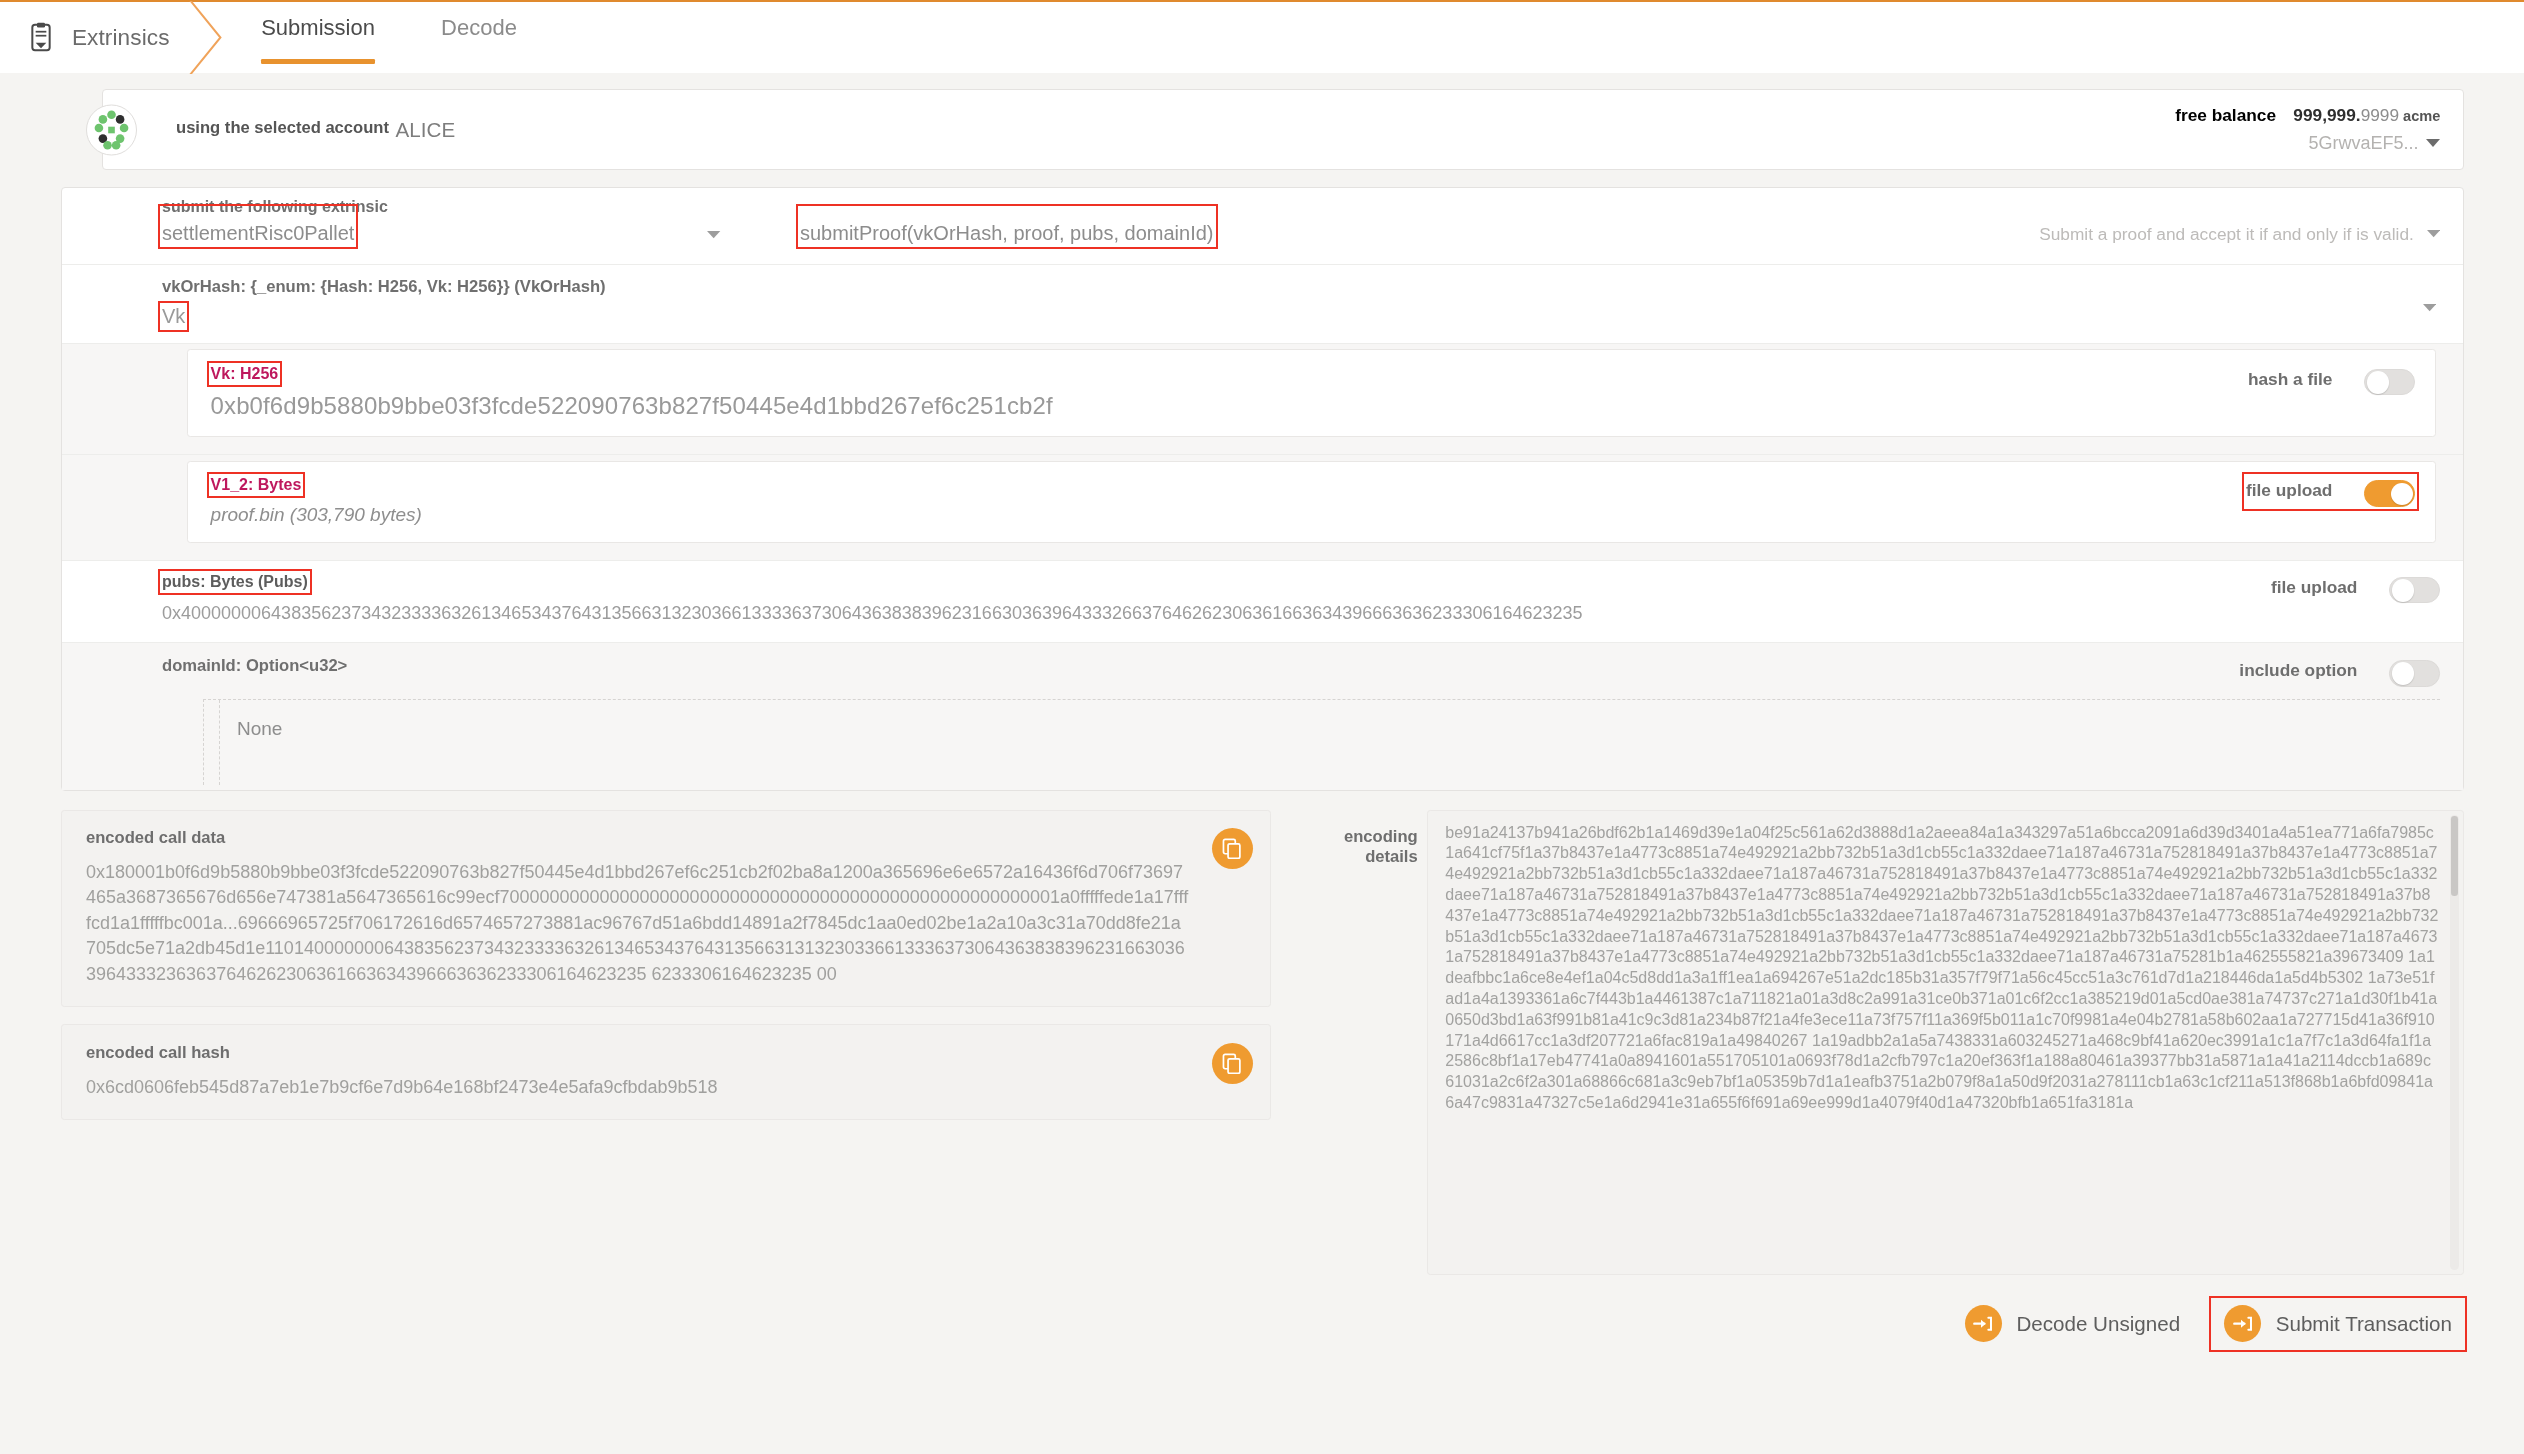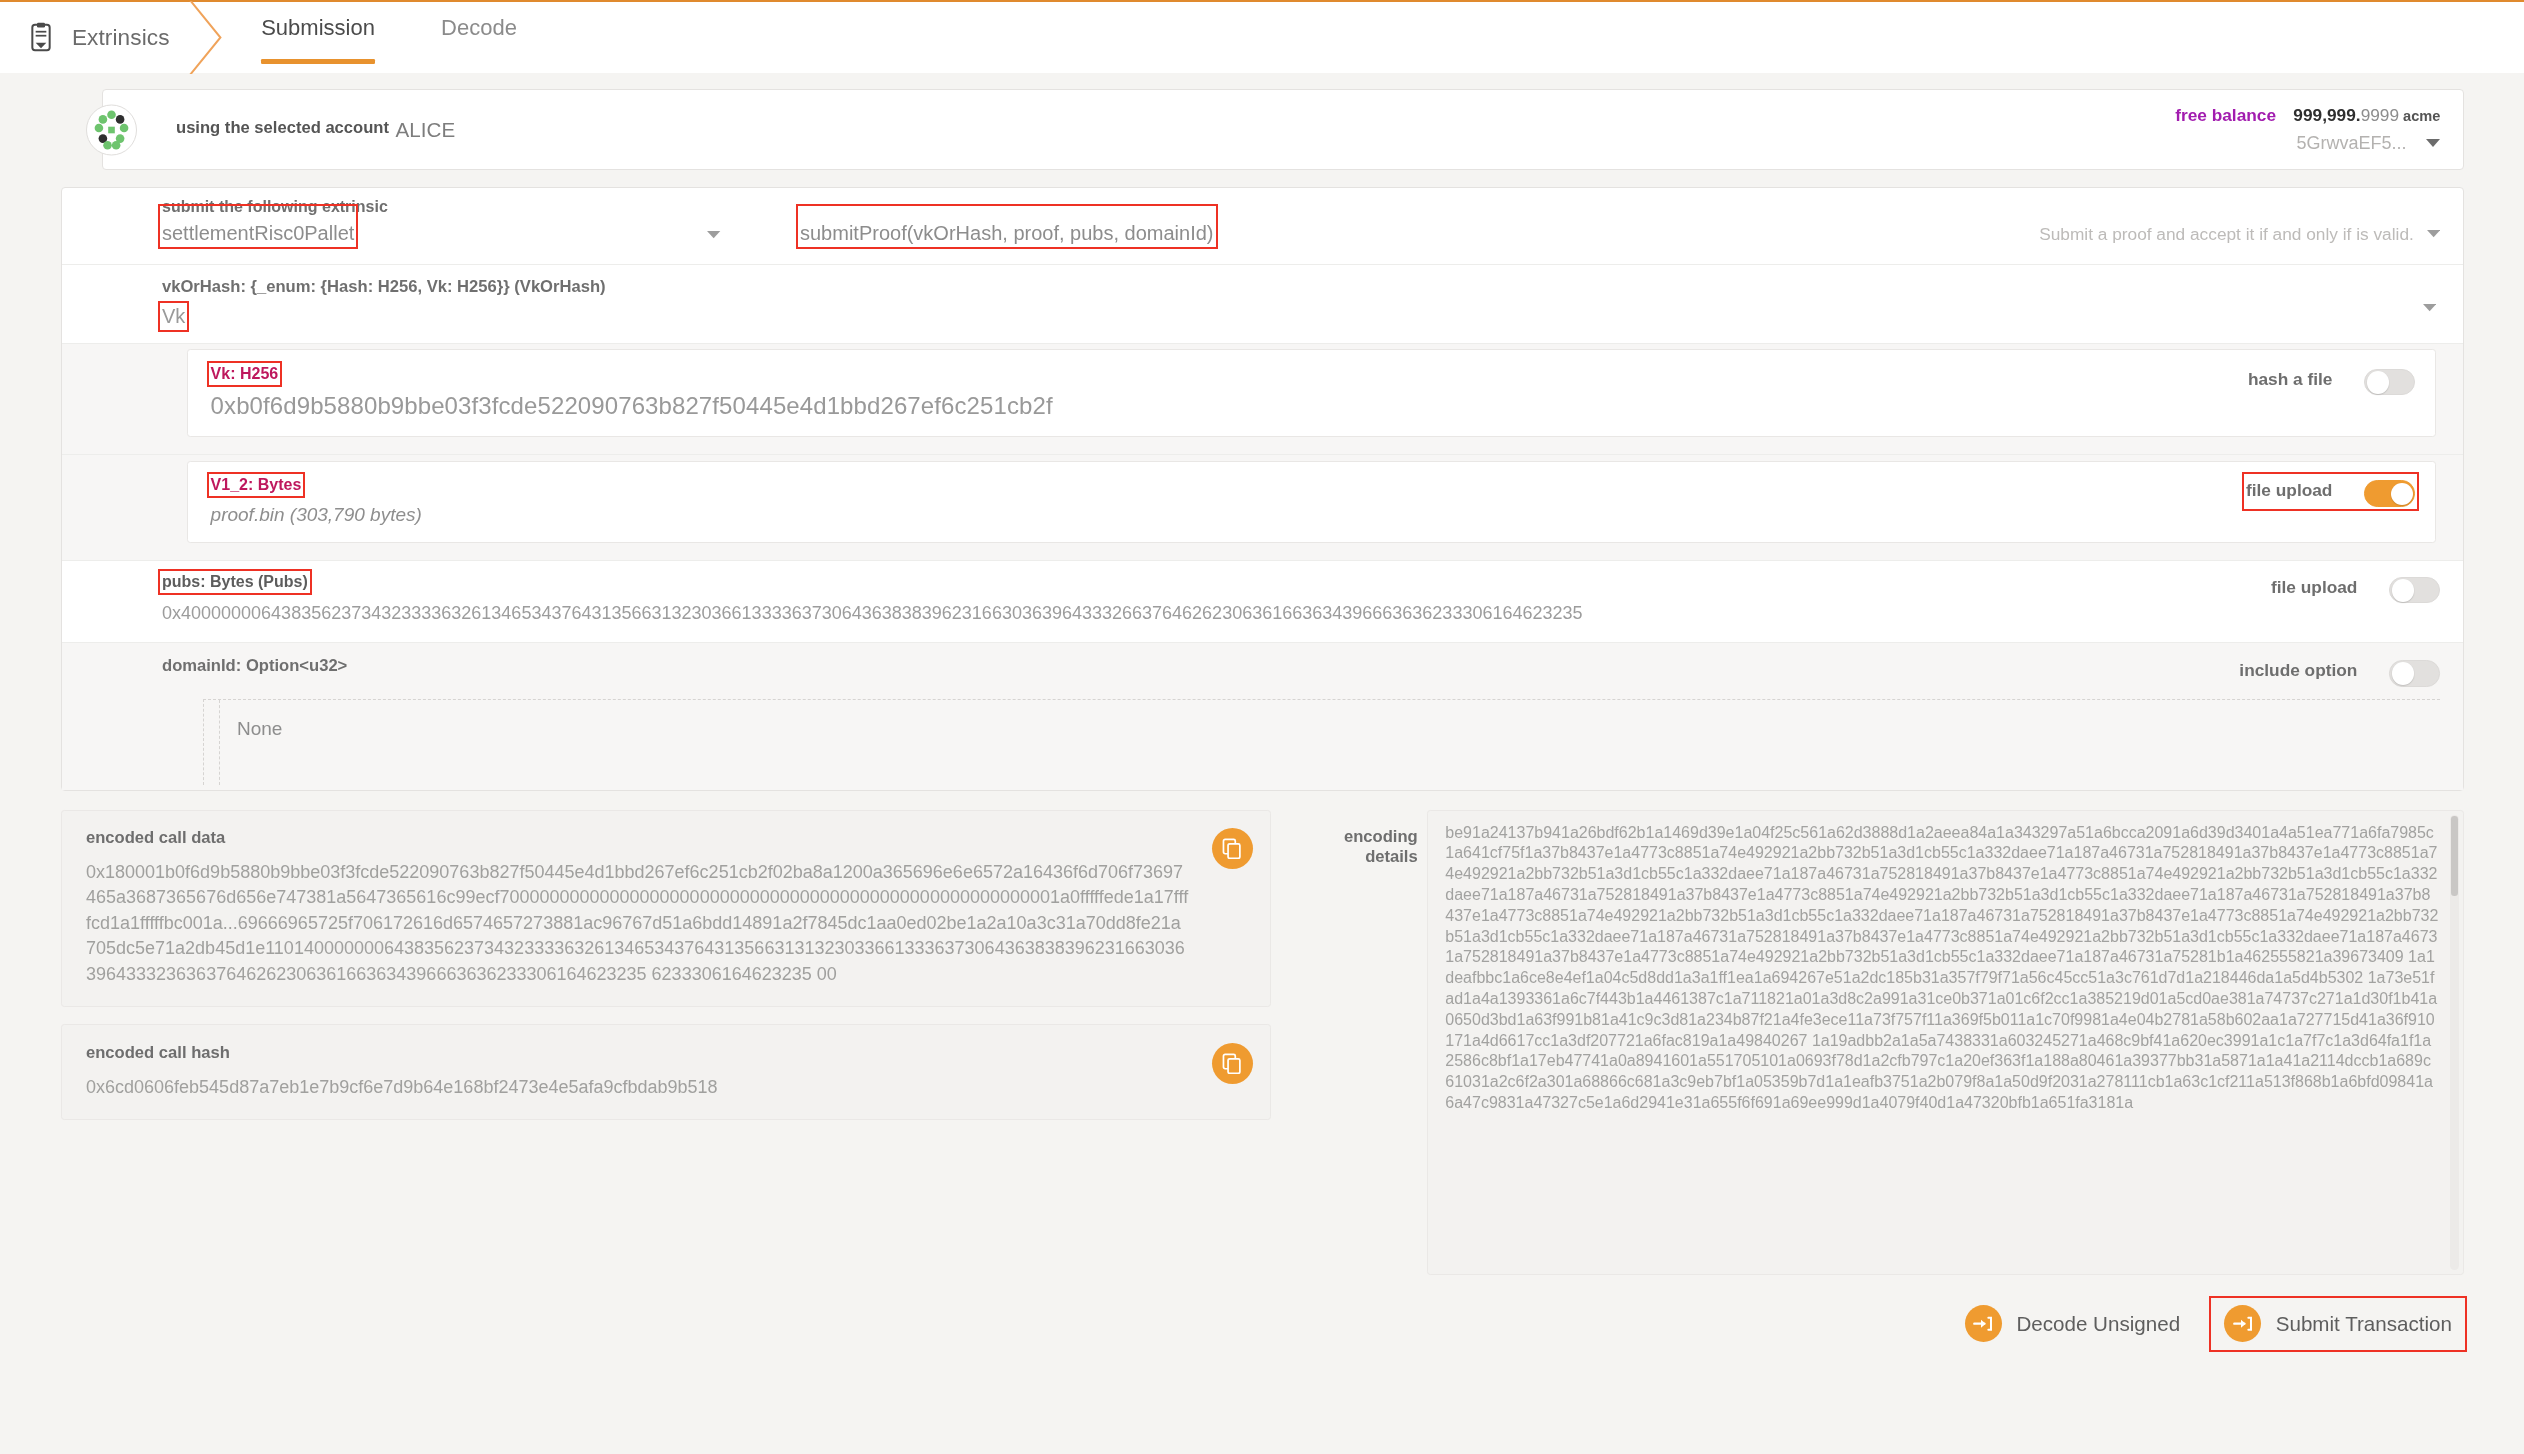--- a/index.html
+++ b/index.html
@@ -90,25 +90,25 @@
     border: 0.7px solid #e0dedc;
     background: #fff;
     z-index: 5;
   }
   .identicon svg { display: block; width: 49px; height: 49px; }
   .acct-left { display: flex; flex-direction: row; gap: 6.6px; }
   .acct-title { font-size: 16.6px; color: #555; font-weight: bold; }
   .acct-name { font-size: 20.6px; color: #7d7d7d; }
   .acct-right { text-align: right; display: flex; flex-direction: column; gap: 6.6px; }
   .bal-line { font-size: 17.3px; color: #8c8c8c; }
-  .bal-label { color: #a21caf; font-weight: bold; margin-right: 17.3px; }
+  .bal-label { color: #000000; font-weight: bold; margin-right: 17.3px; }
   .bal-int { color: #2e2e2e; font-weight: bold; }
   .bal-frac { color: #8d8d8d; }
   .bal-unit { color: #555; font-weight: bold; font-size: 14.6px; margin-left: 4px; }
-  .addr-line { font-size: 18px; color: #b4b2b0; display: flex; align-items: center; justify-content: flex-end; gap: 20px; }
+  .addr-line { font-size: 18px; color: #b4b2b0; display: flex; align-items: center; justify-content: flex-end; gap: 8px; }
   .caret-dn { width: 0; height: 0; border-left: 7.3px solid transparent; border-right: 7.3px solid transparent; border-top: 8.6px solid #6c6c6c; }
 
   
   .ext-card { margin-top: 17.3px; padding: 0; }
   .row { display: flex; align-items: flex-start; border-bottom: 0.7px solid #ededeb; }
   .row:last-child { border-bottom: none; }
 
   .sel-row {
     display: flex; align-items: center;
     padding: 17.3px 22.6px 17.3px 100px;

